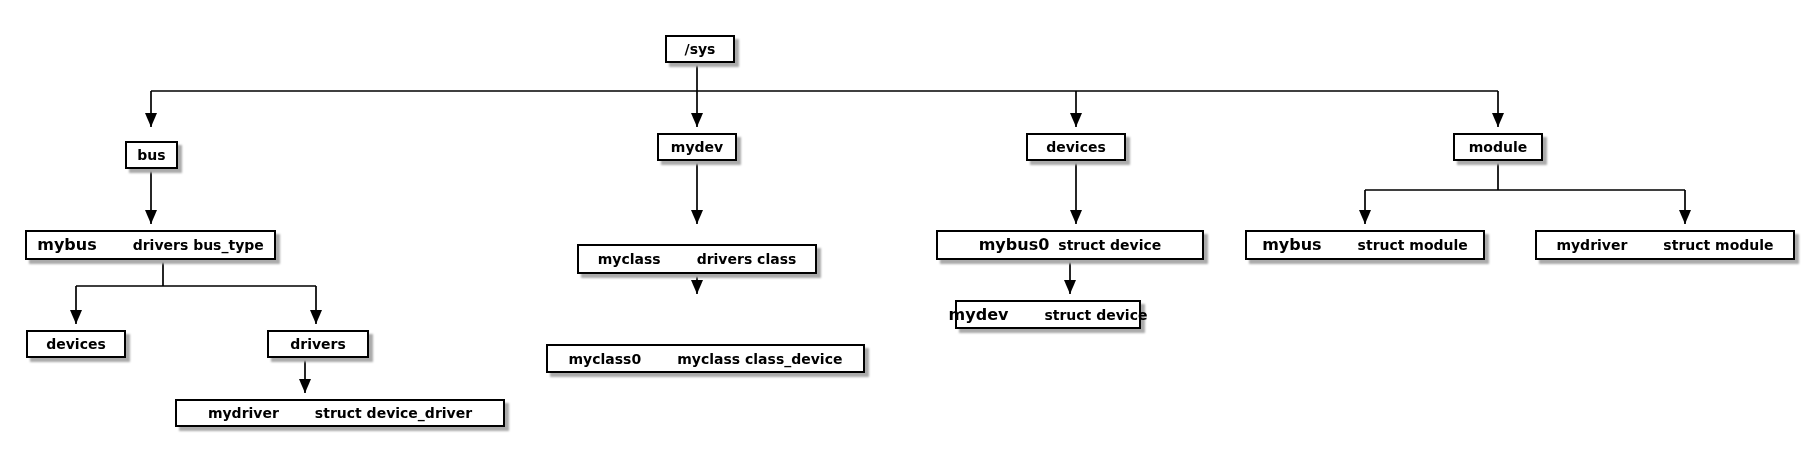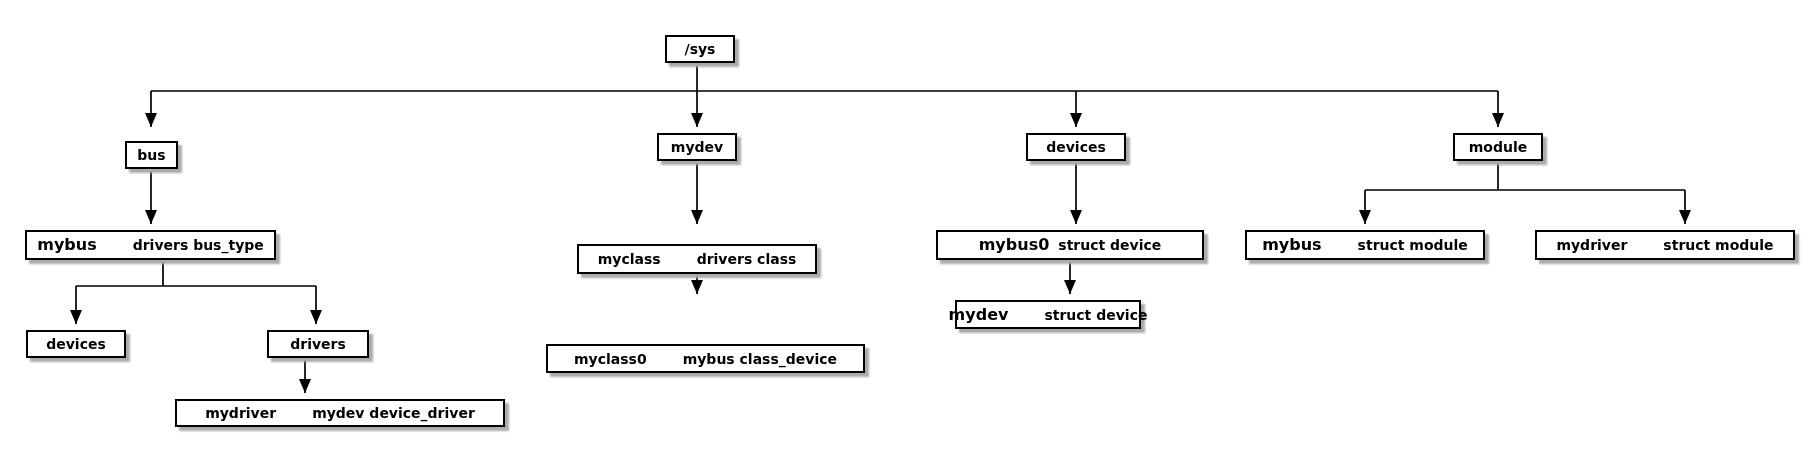--- a/index.html
+++ b/index.html
@@ -114,34 +114,34 @@
     <span>struct module</span>
   </div>
 
   <div class="node" style="left:1535px; top:230px; width:260px; height:30px;">
     <span class="nm">mydriver</span>
     <span>struct module</span>
   </div>
 
   <div class="node" style="left:546px; top:300px; width:319px; height:29px;margin-top:44px;">
     <span class="nm">myclass0</span>
-    <span>mybus class_device</span>
+    <span>myclass class_device</span>
   </div>
 
   <div class="node" style="left:955px; top:300px; width:186px; height:29px;">
     <span class="nm sm">mydev</span>
     <span>struct device</span>
   </div>
 
   <div class="node" style="left:26px; top:330px; width:100px; height:28px;">
     <span>devices</span>
   </div>
 
   <div class="node" style="left:267px; top:330px; width:102px; height:28px;">
     <span>drivers</span>
   </div>
 
   <div class="node" style="left:175px; top:399px; width:330px; height:28px;">
     <span class="nm">mydriver</span>
-    <span>mydev device_driver</span>
+    <span>struct device_driver</span>
   </div>
 
 </div>
 
 </body></html>

